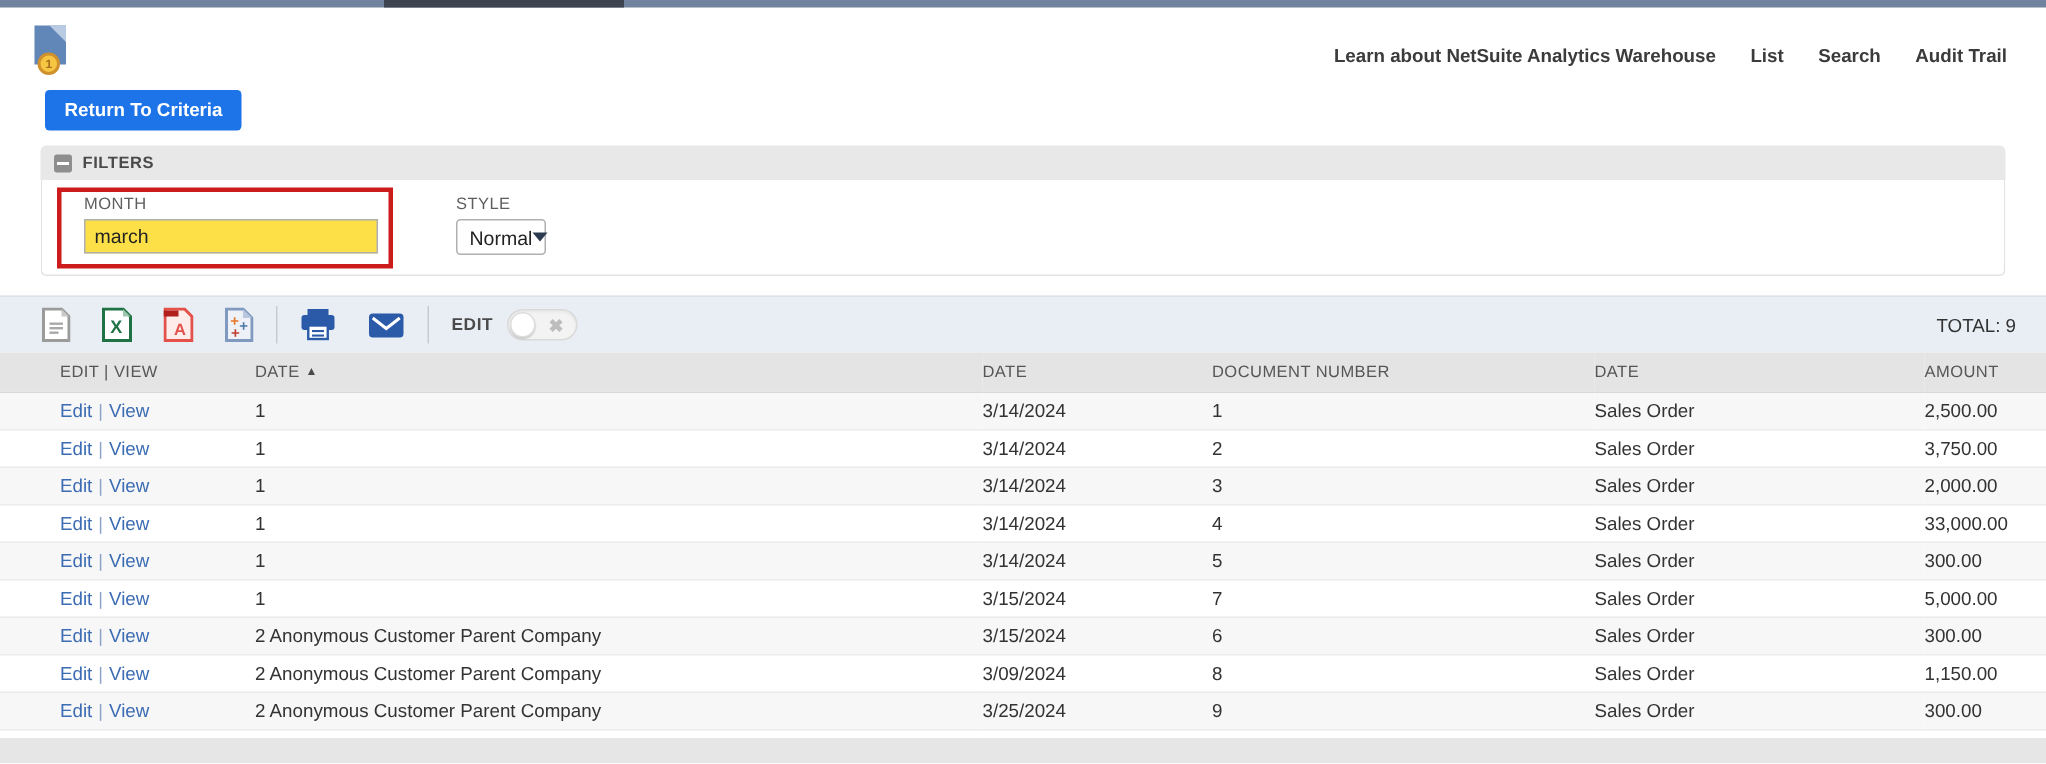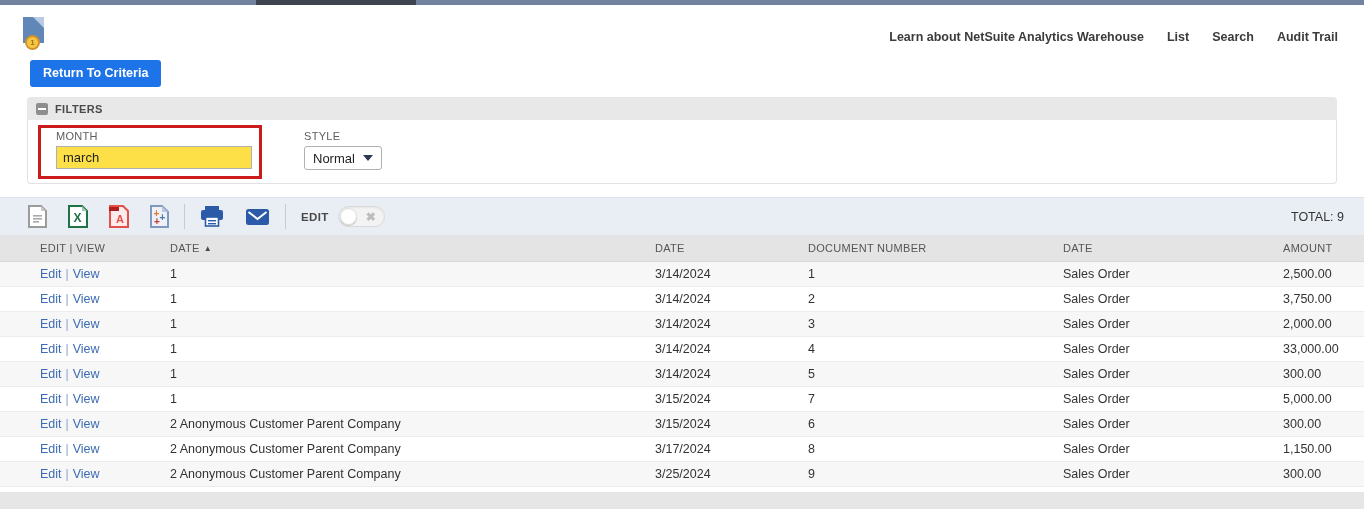--- a/index.html
+++ b/index.html
@@ -39,21 +39,21 @@
   .filters-title { font-size:11px; font-weight:bold; color:#4a4a4a; letter-spacing:0.4px; }
   .filters-body { background:#fff; border:1px solid #e2e2e2; border-top:none; border-radius:0 0 4px 4px;
                   height:64px; position:relative; }
   .red-box { position:absolute; left:10px; top:5px; width:224px; height:54px; border:3px solid #cc1b1b; }
   .field { position:absolute; top:10px; }
   .field-month { left:28px; }
   .field-style { left:276px; }
   .field-label { font-size:11px; color:#5e5e5e; margin-bottom:4px; letter-spacing:0.3px; }
   .text-input { width:196px; height:23px; border:1px solid #b0b0b0; font-size:13px; padding:0 6px;
                 font-family:inherit; color:#222; background:#fde047; }
-  .select-box { width:78px; height:24px; border:1px solid #b0b0b0; border-radius:3px; background:#fff;
+  .select-box { width:60px; height:24px; border:1px solid #b0b0b0; border-radius:3px; background:#fff;
                 display:flex; align-items:center; justify-content:space-between; padding:0 8px; font-size:13px;
                 color:#222; cursor:pointer; }
   .caret { width:0; height:0; border-left:5px solid transparent; border-right:5px solid transparent;
            border-top:6px solid #2b3a4f; }
 
   
   .toolbar { margin-top:13px; background:#e9eef4; height:38px; display:flex; align-items:center;
              padding:0 20px 0 28px; border-top:1px solid #dbe2ea; }
   .tool-group { display:flex; align-items:center; gap:21px; }
   .tool-btn { display:flex; align-items:center; cursor:pointer; }
@@ -288,21 +288,21 @@
       <td>6</td>
       <td>Sales Order</td>
       <td class="c-amount">300.00</td>
     </tr>
 
     <tr>
       <td class="c-actions">
         <a class="rowlink">Edit</a><span class="pipe">|</span><a class="rowlink">View</a>
       </td>
       <td>2 Anonymous Customer Parent Company</td>
-      <td>3/17/2024</td>
+      <td>3/09/2024</td>
       <td>8</td>
       <td>Sales Order</td>
       <td class="c-amount">1,150.00</td>
     </tr>
 
     <tr>
       <td class="c-actions">
         <a class="rowlink">Edit</a><span class="pipe">|</span><a class="rowlink">View</a>
       </td>
       <td>2 Anonymous Customer Parent Company</td>

